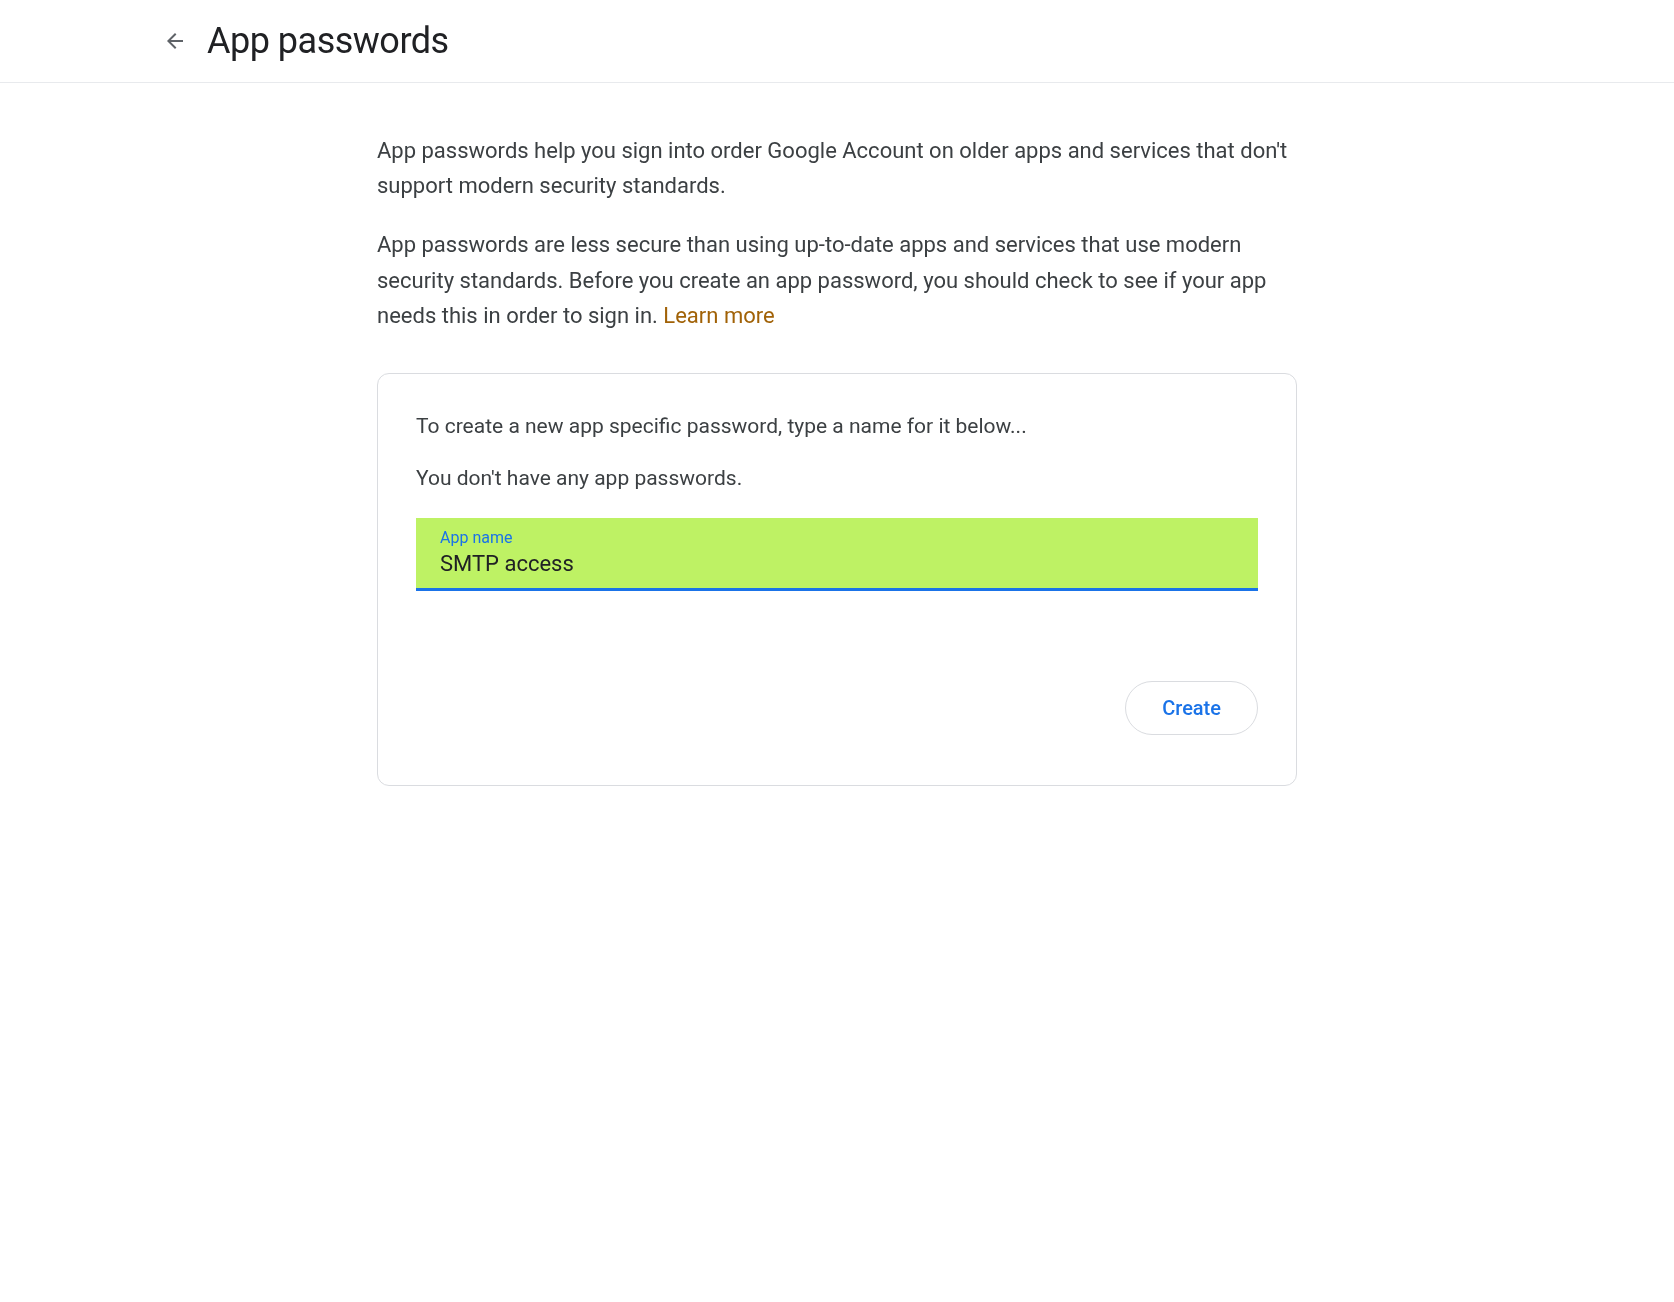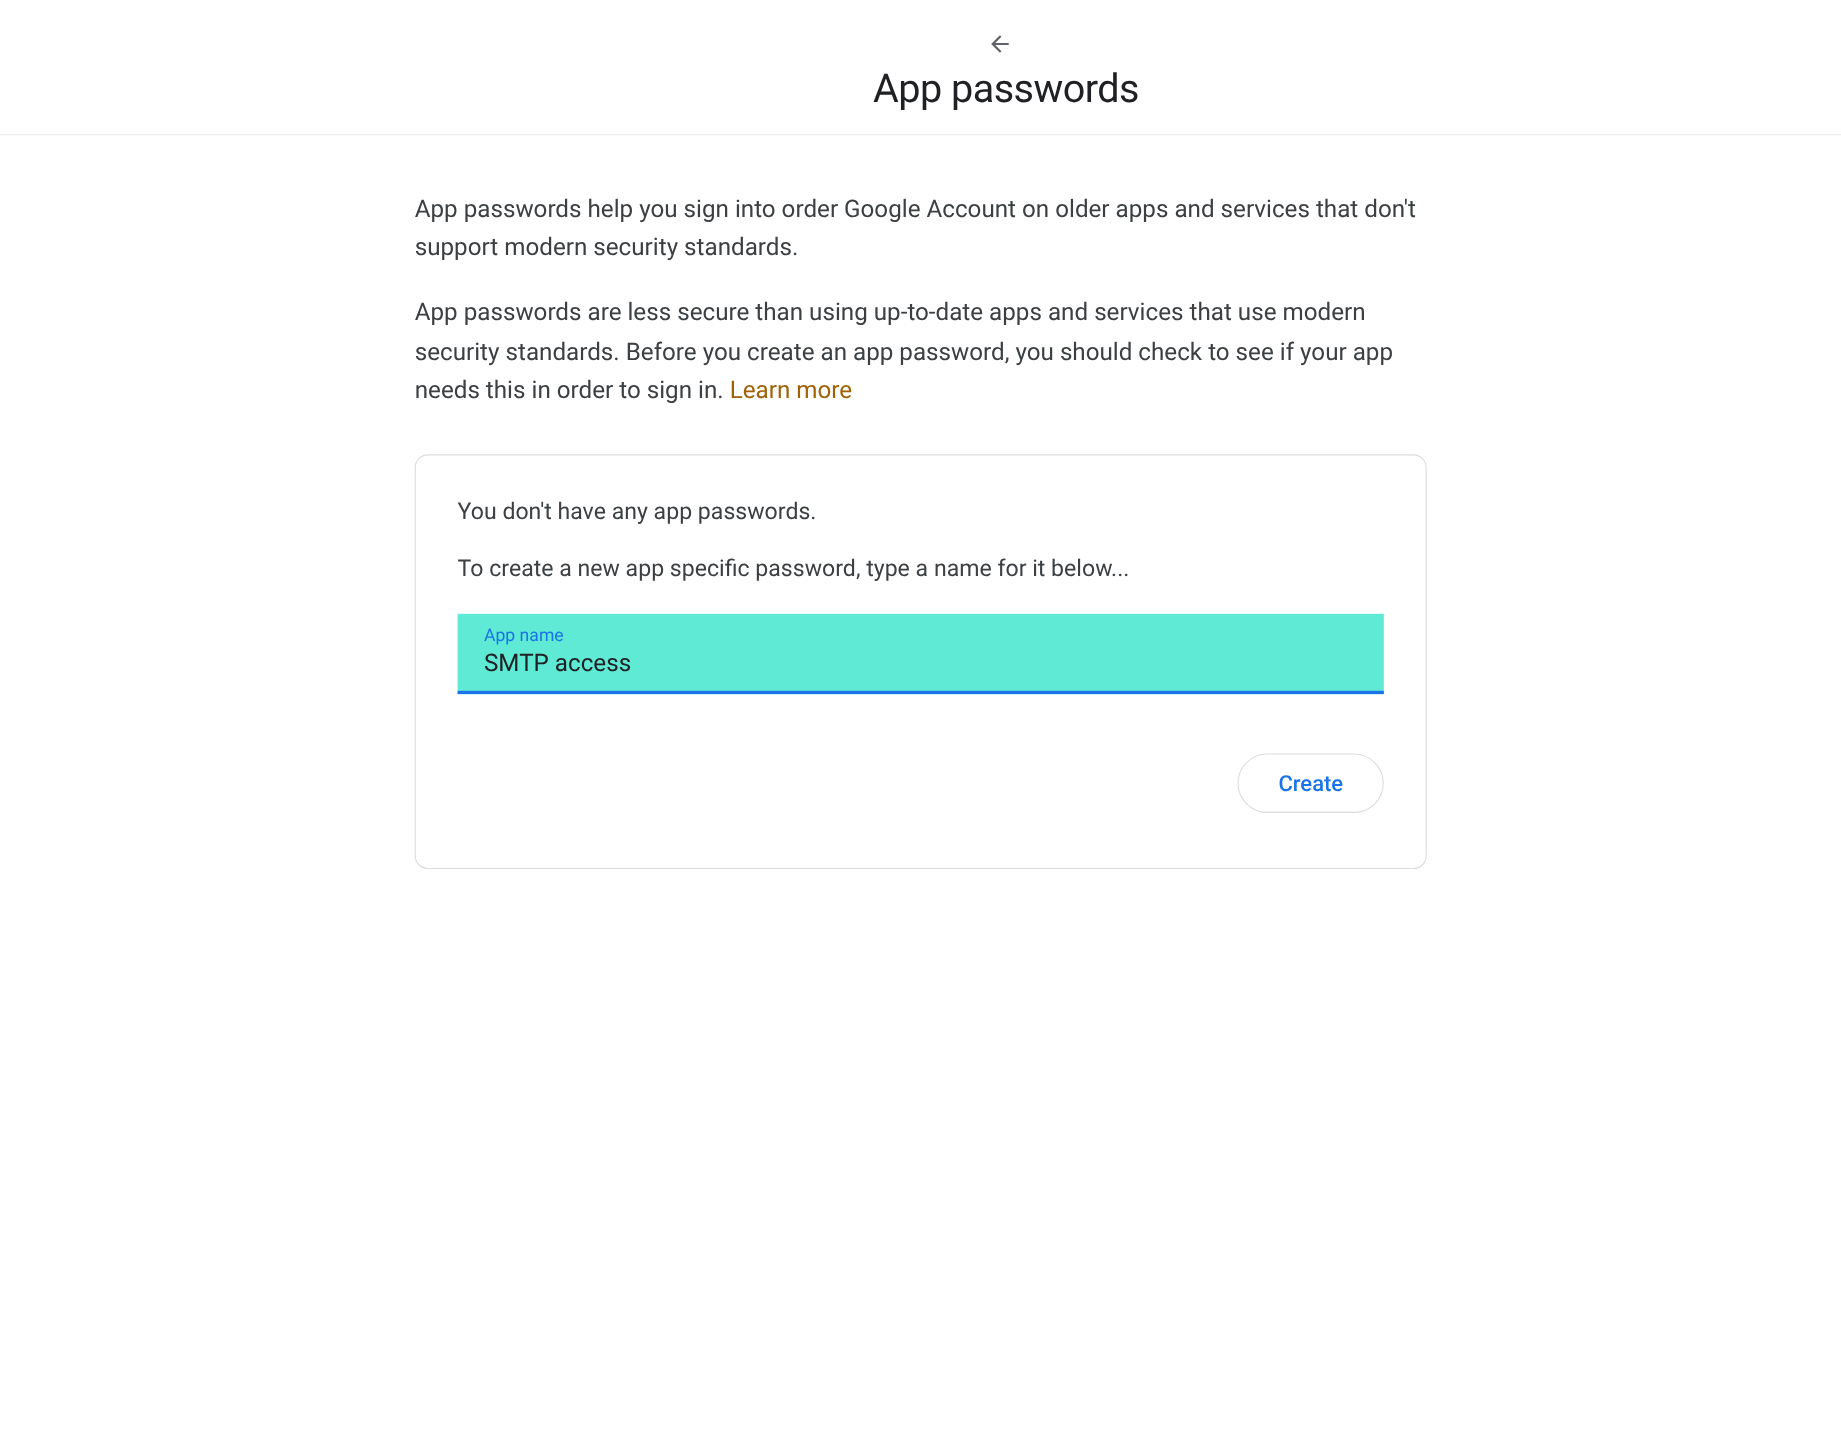--- a/index.html
+++ b/index.html
@@ -10,21 +10,20 @@
     body {
       font-family: 'Google Sans', Roboto, Arial, sans-serif;
       background: #fff;
       color: #202124;
     }
     .header {
       display: flex;
       align-items: center;
       padding: 20px 0 20px 155px;
       border-bottom: 1px solid #e8eaed;
-      flex-direction: column;
     }
     .back-btn {
       width: 40px;
       height: 40px;
       display: flex;
       align-items: center;
       justify-content: center;
       border: none;
       background: none;
       cursor: pointer;
@@ -66,24 +65,24 @@
       border-radius: 12px;
       padding: 40px 38px 50px 38px;
       margin-top: 40px;
     }
     .card-text {
       font-size: 21px;
       color: #3c4043;
       margin-bottom: 28px;
     }
     .input-container {
-      background: #5eead4;
+      background: #bef264;
       border-bottom: 3px solid #1a73e8;
       padding: 10px 24px 12px 24px;
-      margin-bottom: 54px;
+      margin-bottom: 90px;
     }
     .input-label {
       font-size: 16px;
       color: #1a73e8;
       display: block;
       margin-bottom: 4px;
     }
     .input-field {
       font-size: 22px;
       color: #202124;
@@ -124,22 +123,22 @@
 <div class="content">
   <div class="description">
     <p>App passwords help you sign into order Google Account on older apps and services that don't support modern security standards.</p>
     <p>
       <span>App passwords are less secure than using up-to-date apps and services that use modern security standards. Before you create an app password, you should check to see if your app needs this in order to sign in.</span>
       <a href="#" class="learn-more">Learn more</a>
     </p>
   </div>
 
   <div class="card">
+    <p class="card-text">To create a new app specific password, type a name for it below...</p>
     <p class="card-text">You don't have any app passwords.</p>
-    <p class="card-text">To create a new app specific password, type a name for it below...</p>
 
     <div class="input-container">
       <label class="input-label">App name</label>
       <input type="text" class="input-field" value="SMTP access" style="">
     </div>
 
     <div class="button-row">
       <button class="create-btn">Create</button>
     </div>
   </div>

